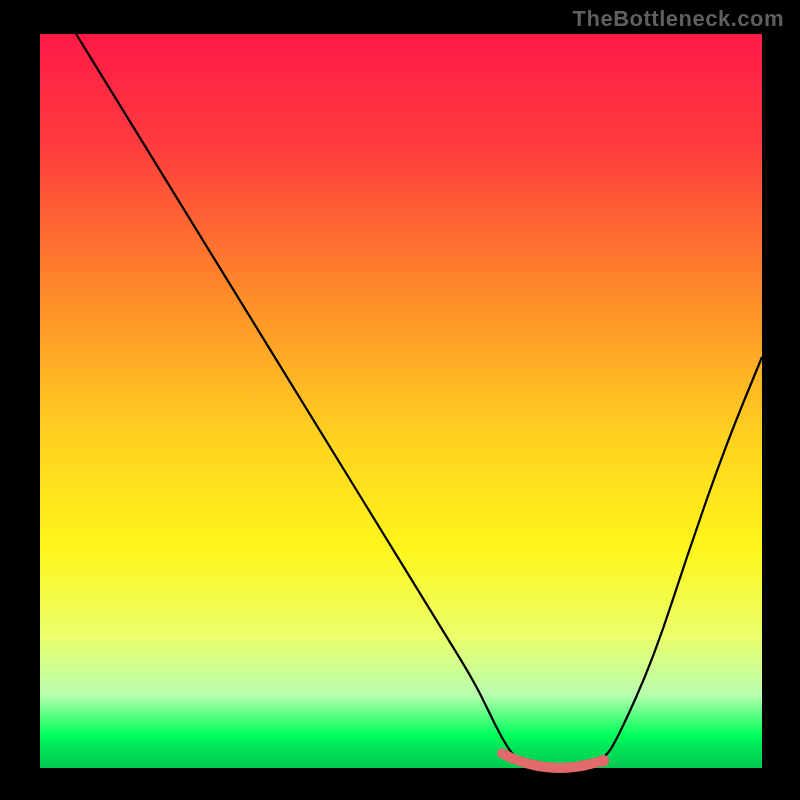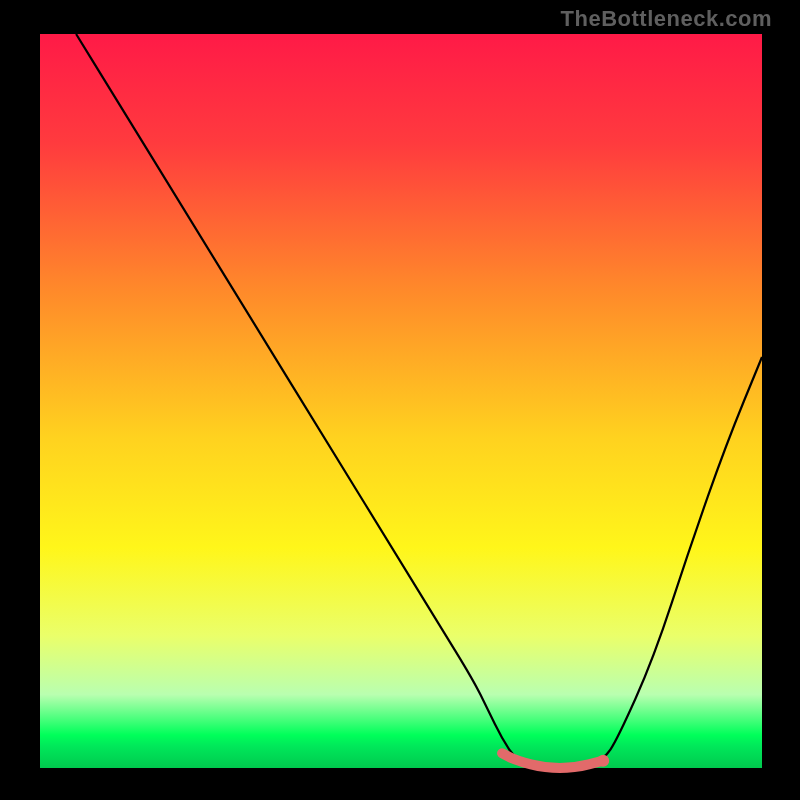--- a/index.html
+++ b/index.html
@@ -11,21 +11,21 @@
     overflow: hidden;
   }
   .container {
     position: relative;
     width: 800px;
     height: 800px;
   }
   .watermark {
     position: absolute;
     top: 6px;
-    right: 28px;
+    right: 16px;
     font-family: Arial, Helvetica, sans-serif;
     font-size: 22px;
     font-weight: bold;
     color: #5f5f5f;
     letter-spacing: 0.5px;
     z-index: 10;
   }
   svg {
     position: absolute;
     top: 0;

